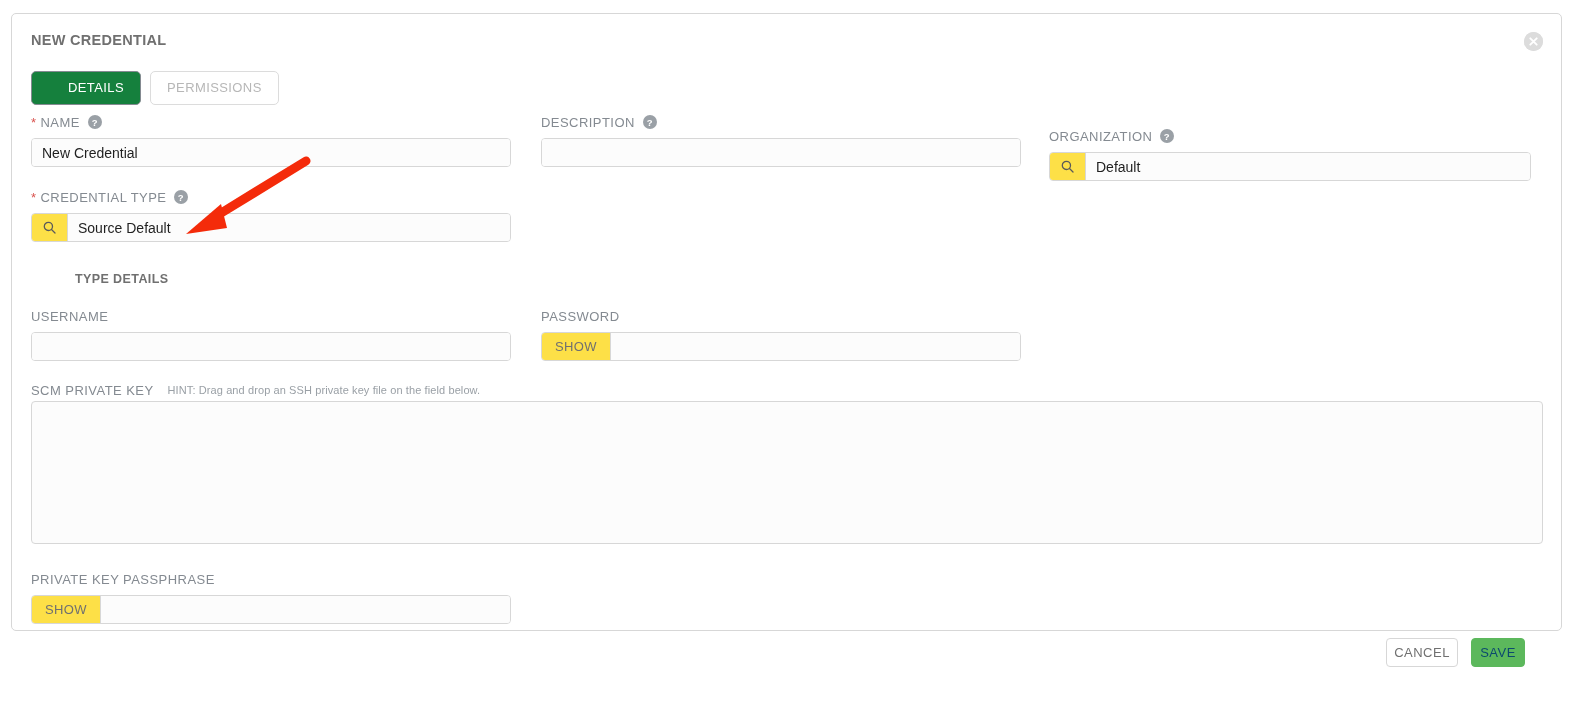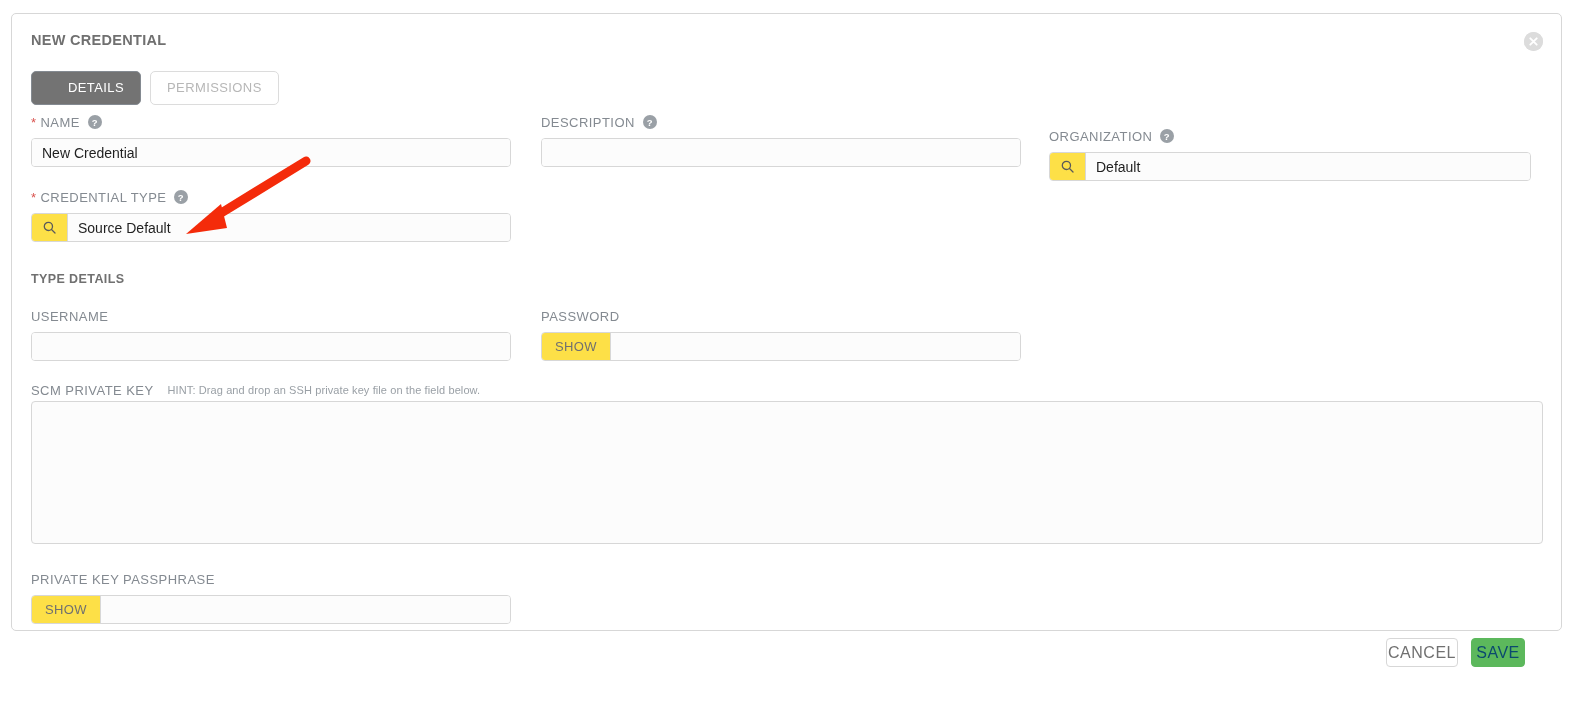--- a/index.html
+++ b/index.html
@@ -63,21 +63,21 @@
   .tab {
     font-size: 13px;
     letter-spacing: 0.4px;
     padding: 8px 16px 9px 16px;
     border-radius: 5px;
     box-sizing: border-box;
     cursor: pointer;
     user-select: none;
   }
   .tab-active {
-    background: #737373;
+    background: #15803d;
     color: #ffffff;
     border: 1px solid #848a91;
     padding-left: 36px;
   }
   .tab-inactive {
     background: #ffffff;
     color: #b7b7b7;
     border: 1px solid #dcdcdc;
   }
 
@@ -150,36 +150,37 @@
     color: #707070;
     letter-spacing: 0.4px;
   }
 
   .section-title {
     position: absolute;
     font-size: 12.5px;
     font-weight: bold;
     color: #707070;
     letter-spacing: 0.4px;
+    margin-left: 44px;
   }
 
   .textarea {
     position: absolute;
     border: 1px solid #d7d7d7;
     border-radius: 4px;
     background: #fcfcfc;
     box-sizing: border-box;
   }
 
   
   .btn {
     position: absolute;
     height: 29px;
     border-radius: 4px;
-    font-size: 16px;
+    font-size: 13px;
     letter-spacing: 0.5px;
     display: flex;
     align-items: center;
     justify-content: center;
     box-sizing: border-box;
     cursor: pointer;
     user-select: none;
   }
   .btn-cancel {
     background: #ffffff;

